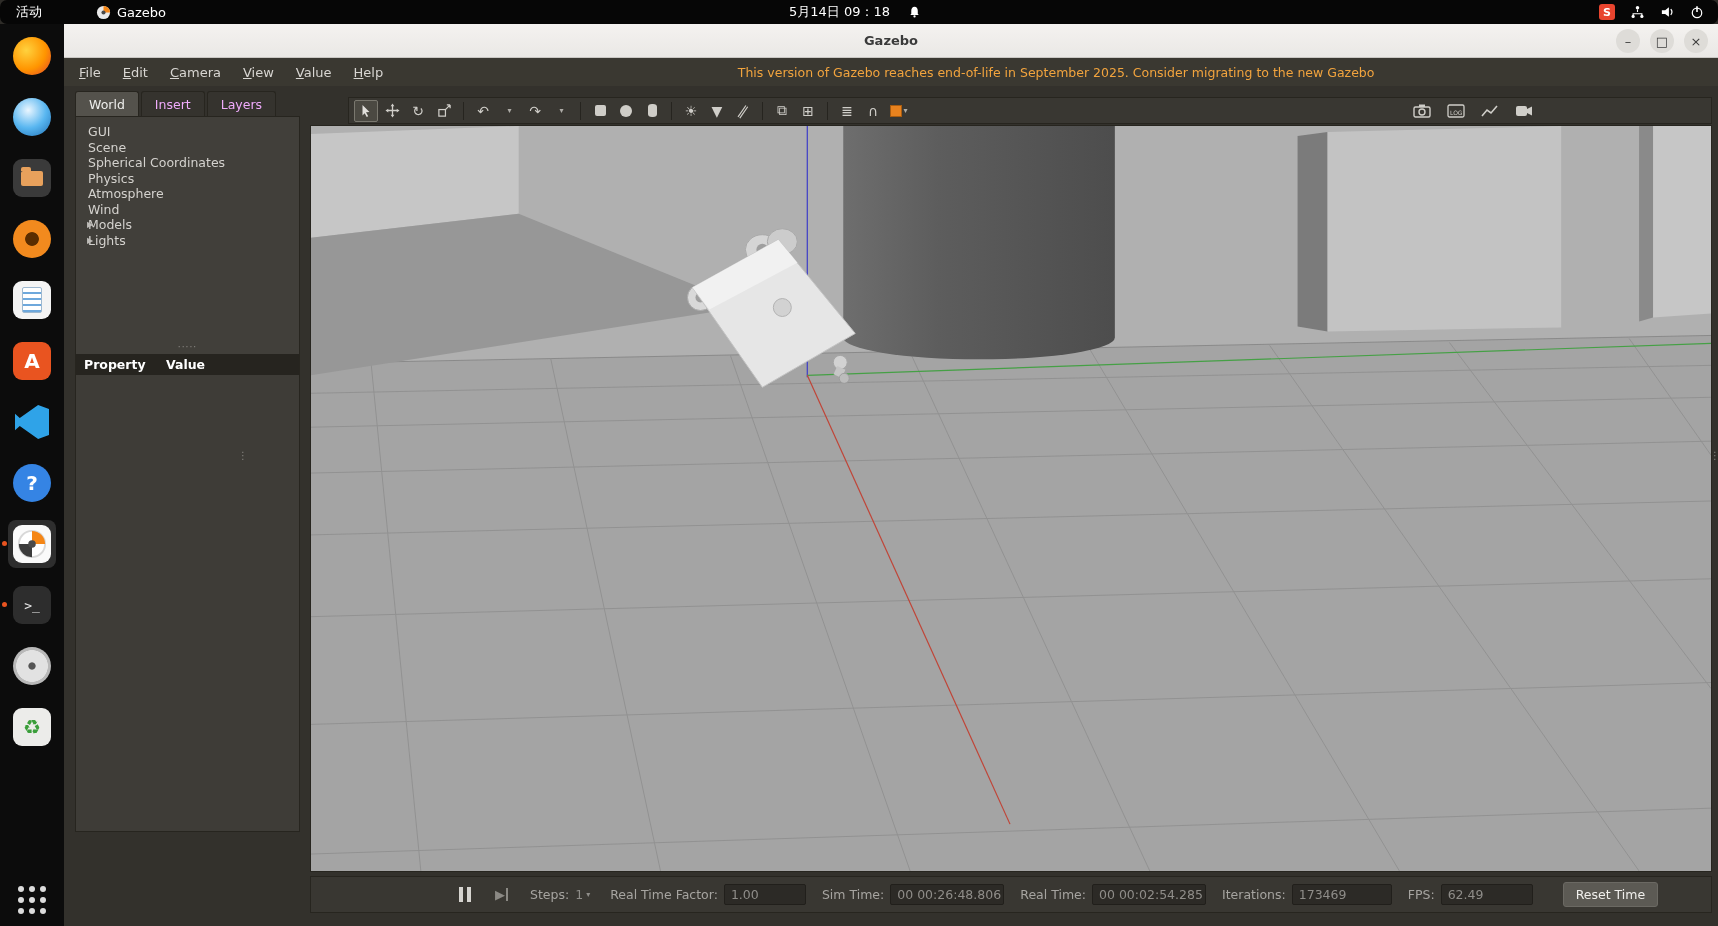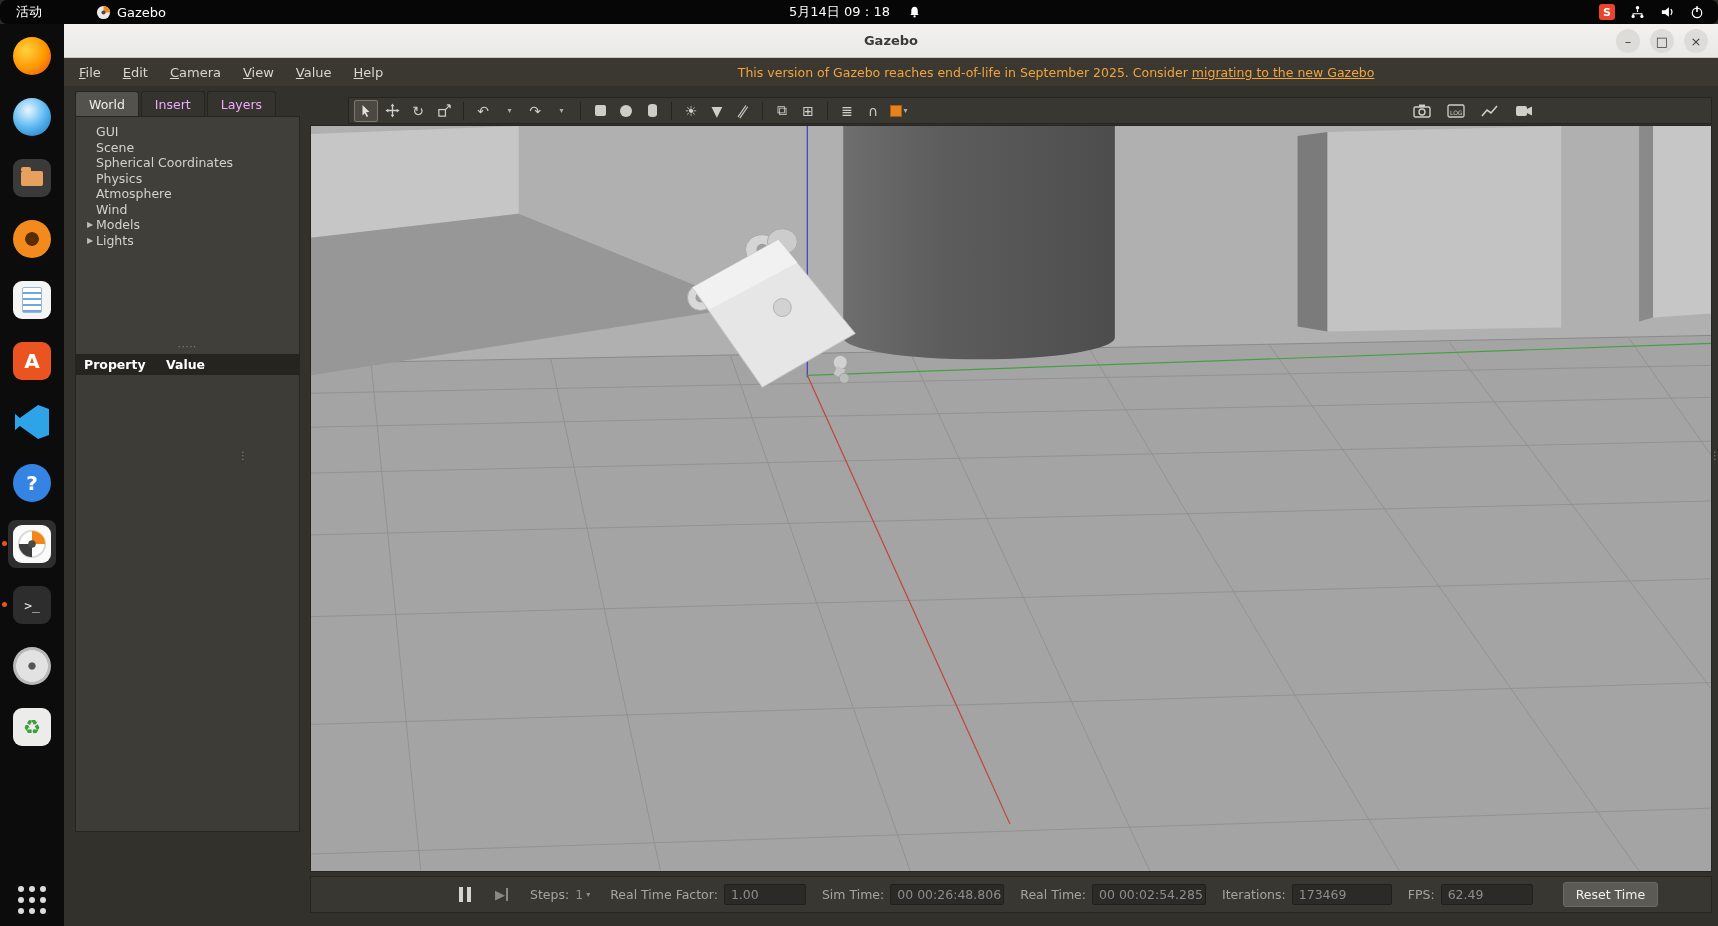--- a/index.html
+++ b/index.html
@@ -50,31 +50,31 @@
             display:flex;align-items:center;justify-content:center;position:relative;}
   .title{font-weight:bold;font-size:13px;color:#3a3a3a;}
   .winbtns{position:absolute;right:10px;top:5px;display:flex;gap:10px;}
   .winbtn{width:24px;height:24px;border-radius:50%;background:#dedcd8;color:#3c3c3c;
           display:flex;align-items:center;justify-content:center;font-size:13px;}
   .menubar{height:28px;background:#3a3831;display:flex;align-items:center;color:#d8d6d2;font-size:13px;padding-left:4px;}
   .menu-item{padding:0 11px;}
   .menu-item span{display:block;}
   .menu-item span::first-letter{text-decoration:underline;}
   .warning{margin:0 auto;color:#f2a43e;font-size:12.5px;white-space:nowrap;}
-  .warning .link{text-decoration:underline;}
+  .warning .link{}
 
   
   .panel{position:absolute;left:11px;top:67px;width:225px;height:741px;display:flex;flex-direction:column;}
   .tabs{display:flex;height:25px;}
   .tab{padding:0 13px;display:flex;align-items:center;font-size:12.5px;color:#f0abfc;
        background:#35332e;border:1px solid #27251f;border-bottom:none;border-radius:3px 3px 0 0;margin-right:2px;}
   .tab.active{background:#54524c;color:#eeeeec;}
   .panel-body{flex:1;background:#413f3a;border:1px solid #27251f;display:flex;flex-direction:column;}
   .tree{padding-top:7px;}
-  .tree-row{height:15.5px;display:flex;align-items:center;padding-left:20px;font-size:12.5px;color:#d4d2ce;position:relative;}
+  .tree-row{height:15.5px;display:flex;align-items:center;padding-left:12px;font-size:12.5px;color:#d4d2ce;position:relative;}
   .expander{position:absolute;left:11px;font-size:8px;color:#bdbbb7;}
   .tree-spacer{flex:0 0 96px;}
   .h-handle{height:10px;text-align:center;color:#8b8985;font-size:9px;line-height:7px;letter-spacing:1px;}
   .prop-header{height:21px;background:#26241f;display:flex;align-items:center;font-weight:bold;font-size:12.5px;color:#fff;}
   .prop-col1{width:90px;padding-left:8px;}
   .prop-area{flex:1;background:#3e3c37;}
 
   .v-handle{position:absolute;width:8px;color:#84827e;font-size:10px;line-height:4px;text-align:center;}
 
   

